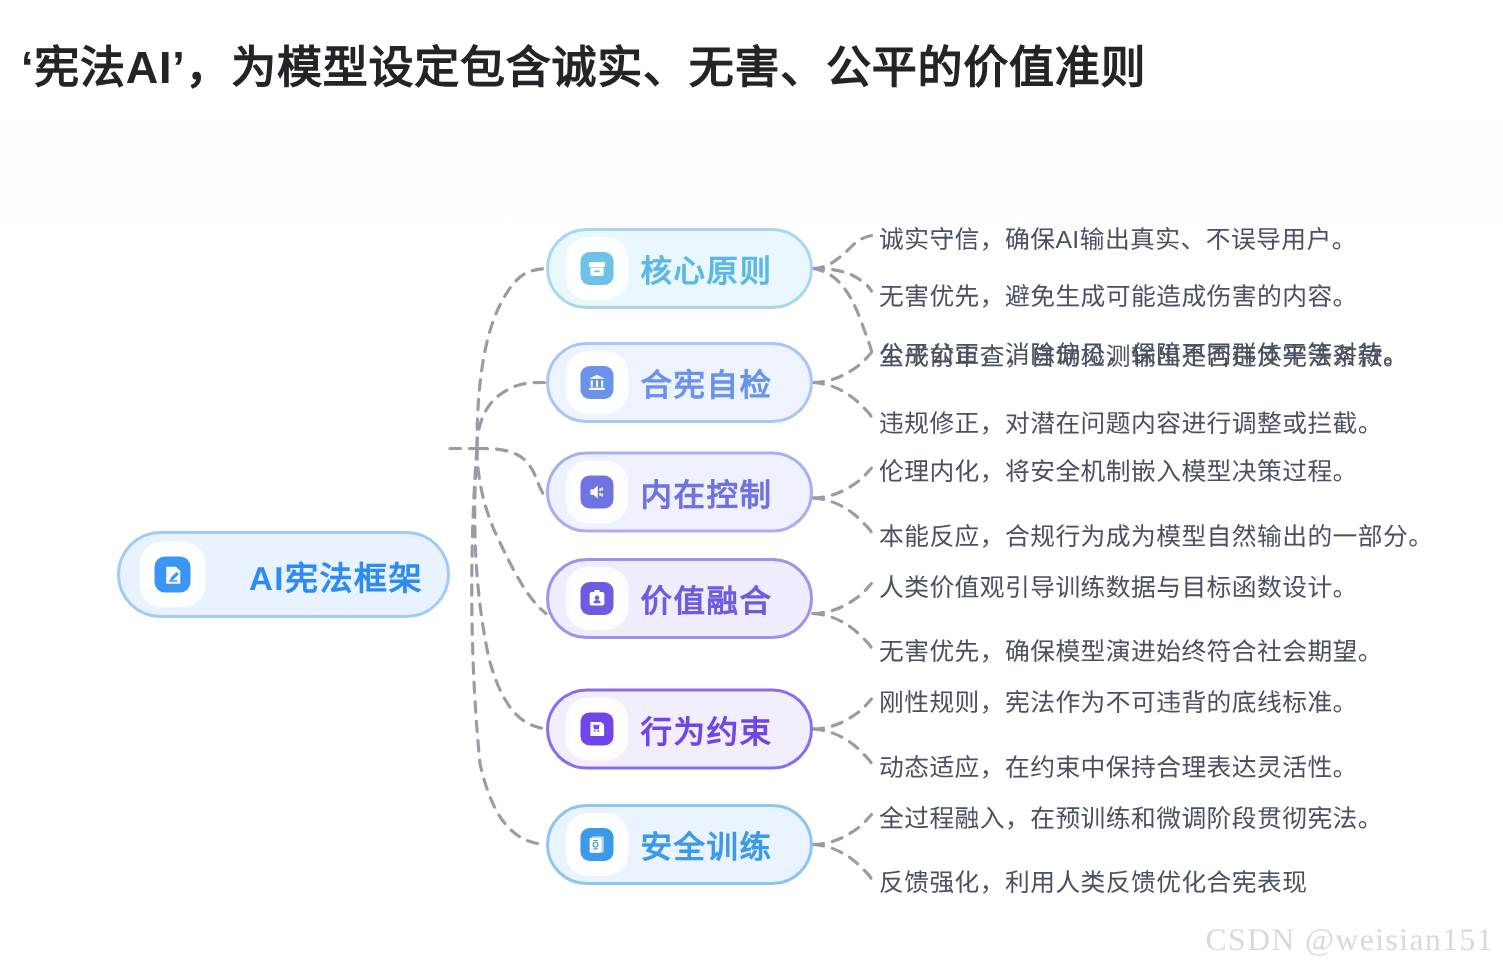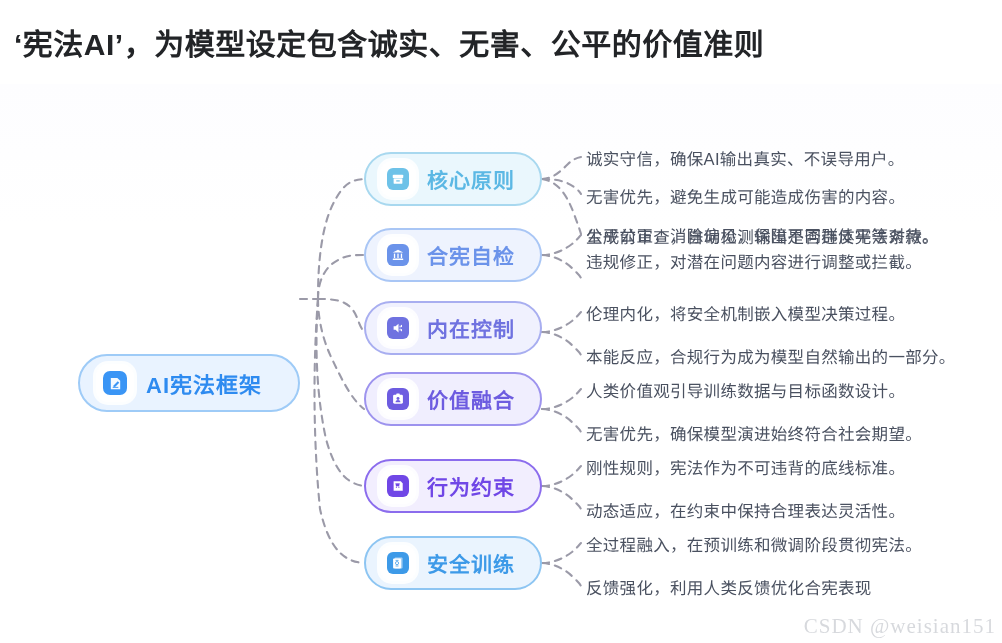--- a/index.html
+++ b/index.html
@@ -97,20 +97,21 @@
 
   
   #root-node {
     left: 78px;
     top: 270px;
     width: 222px;
     height: 58px;
     padding: 0 16px;
     background: #e9f3ff;
     border-color: #9ecbf7;
+    justify-content: space-between;
   }
   #root-node .icon-wrap { width: 38px; height: 38px; }
   #root-node .node-label {
     color: #2e8bf0;
     font-size: 22px;
     margin-left: 12px;
   }
 
   
   .branch {
@@ -288,21 +289,21 @@
         </span>
       </span>
       <span class="node-label" style="color:#3d9ae8;">安全训练</span>
     </div>
 
     <div class="leaf" style="top:62px;">诚实守信，确保AI输出真实、不误导用户。</div>
     <div class="leaf" style="top:100px;">无害优先，避免生成可能造成伤害的内容。</div>
     <div class="leaf" style="top:139px;">公平公正，消除偏见，保障不同群体平等对待。</div>
 
     <div class="leaf" style="top:140px;">生成前审查，自动检测输出是否违反宪法条款。</div>
-    <div class="leaf" style="top:165px;">违规修正，对潜在问题内容进行调整或拦截。</div>
+    <div class="leaf" style="top:185px;">违规修正，对潜在问题内容进行调整或拦截。</div>
 
     <div class="leaf" style="top:217px;">伦理内化，将安全机制嵌入模型决策过程。</div>
     <div class="leaf" style="top:260px;">本能反应，合规行为成为模型自然输出的一部分。</div>
 
     <div class="leaf" style="top:294px;">人类价值观引导训练数据与目标函数设计。</div>
     <div class="leaf" style="top:337px;">无害优先，确保模型演进始终符合社会期望。</div>
 
     <div class="leaf" style="top:371px;">刚性规则，宪法作为不可违背的底线标准。</div>
     <div class="leaf" style="top:414px;">动态适应，在约束中保持合理表达灵活性。</div>
 

